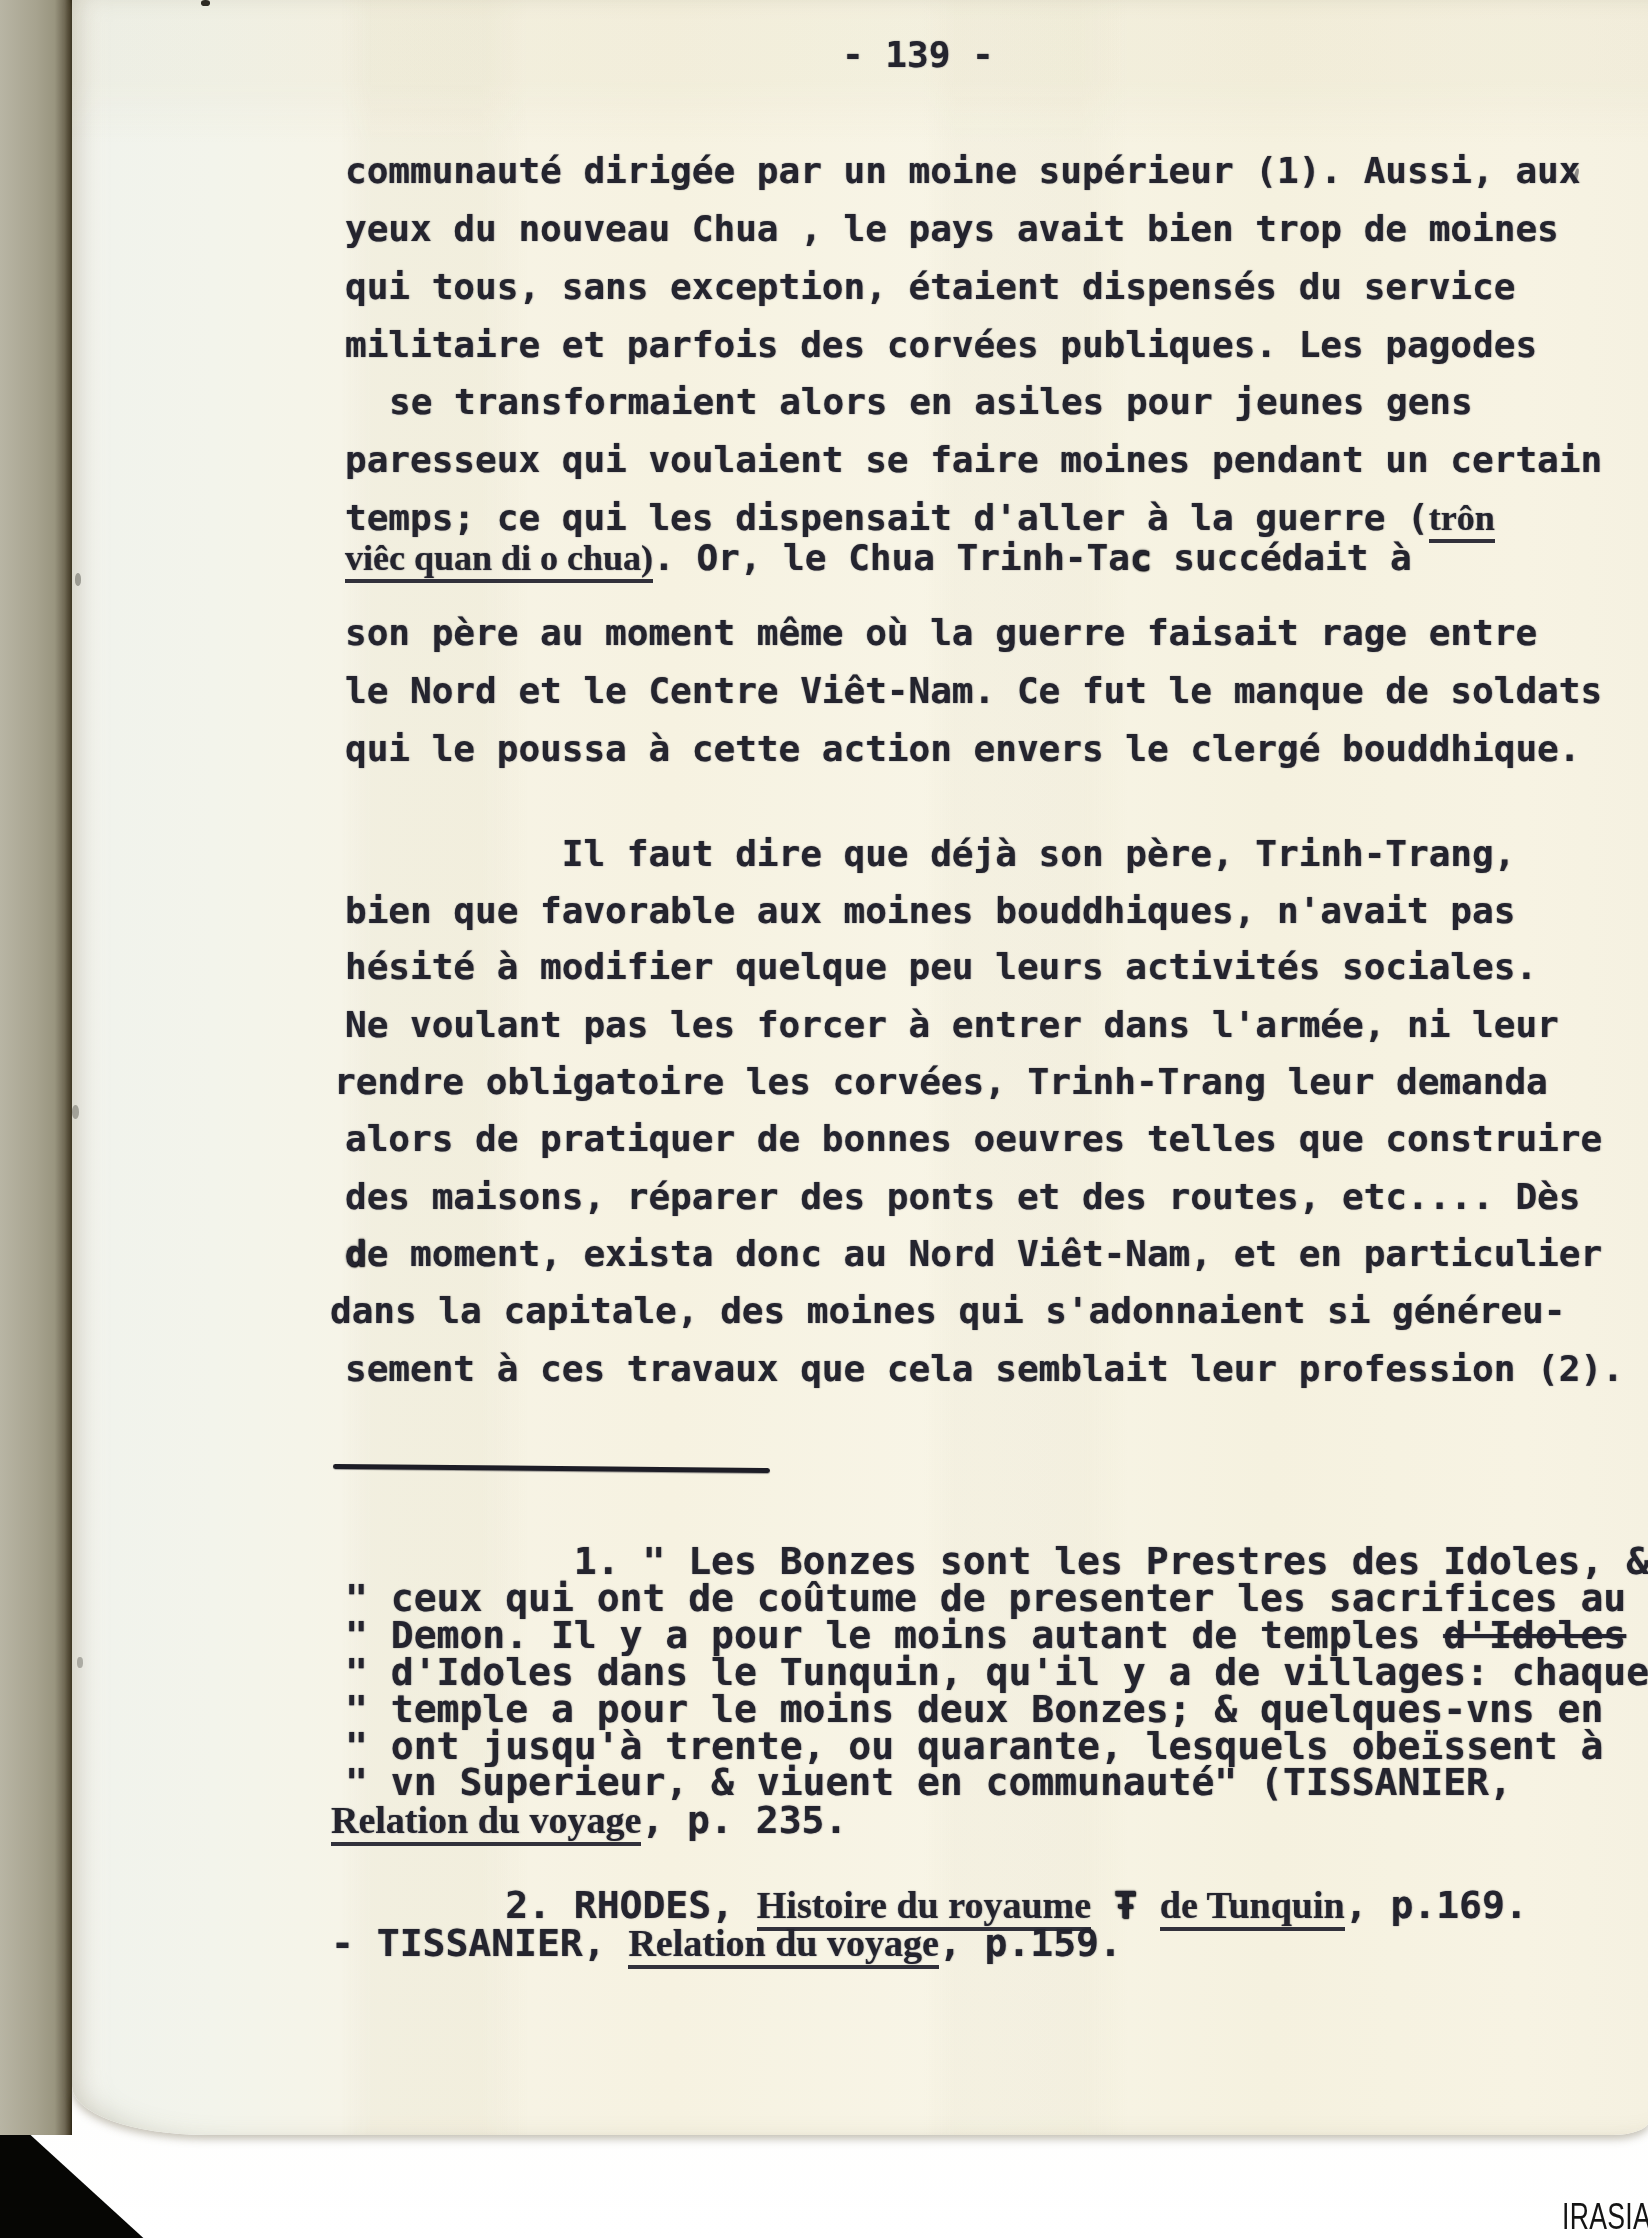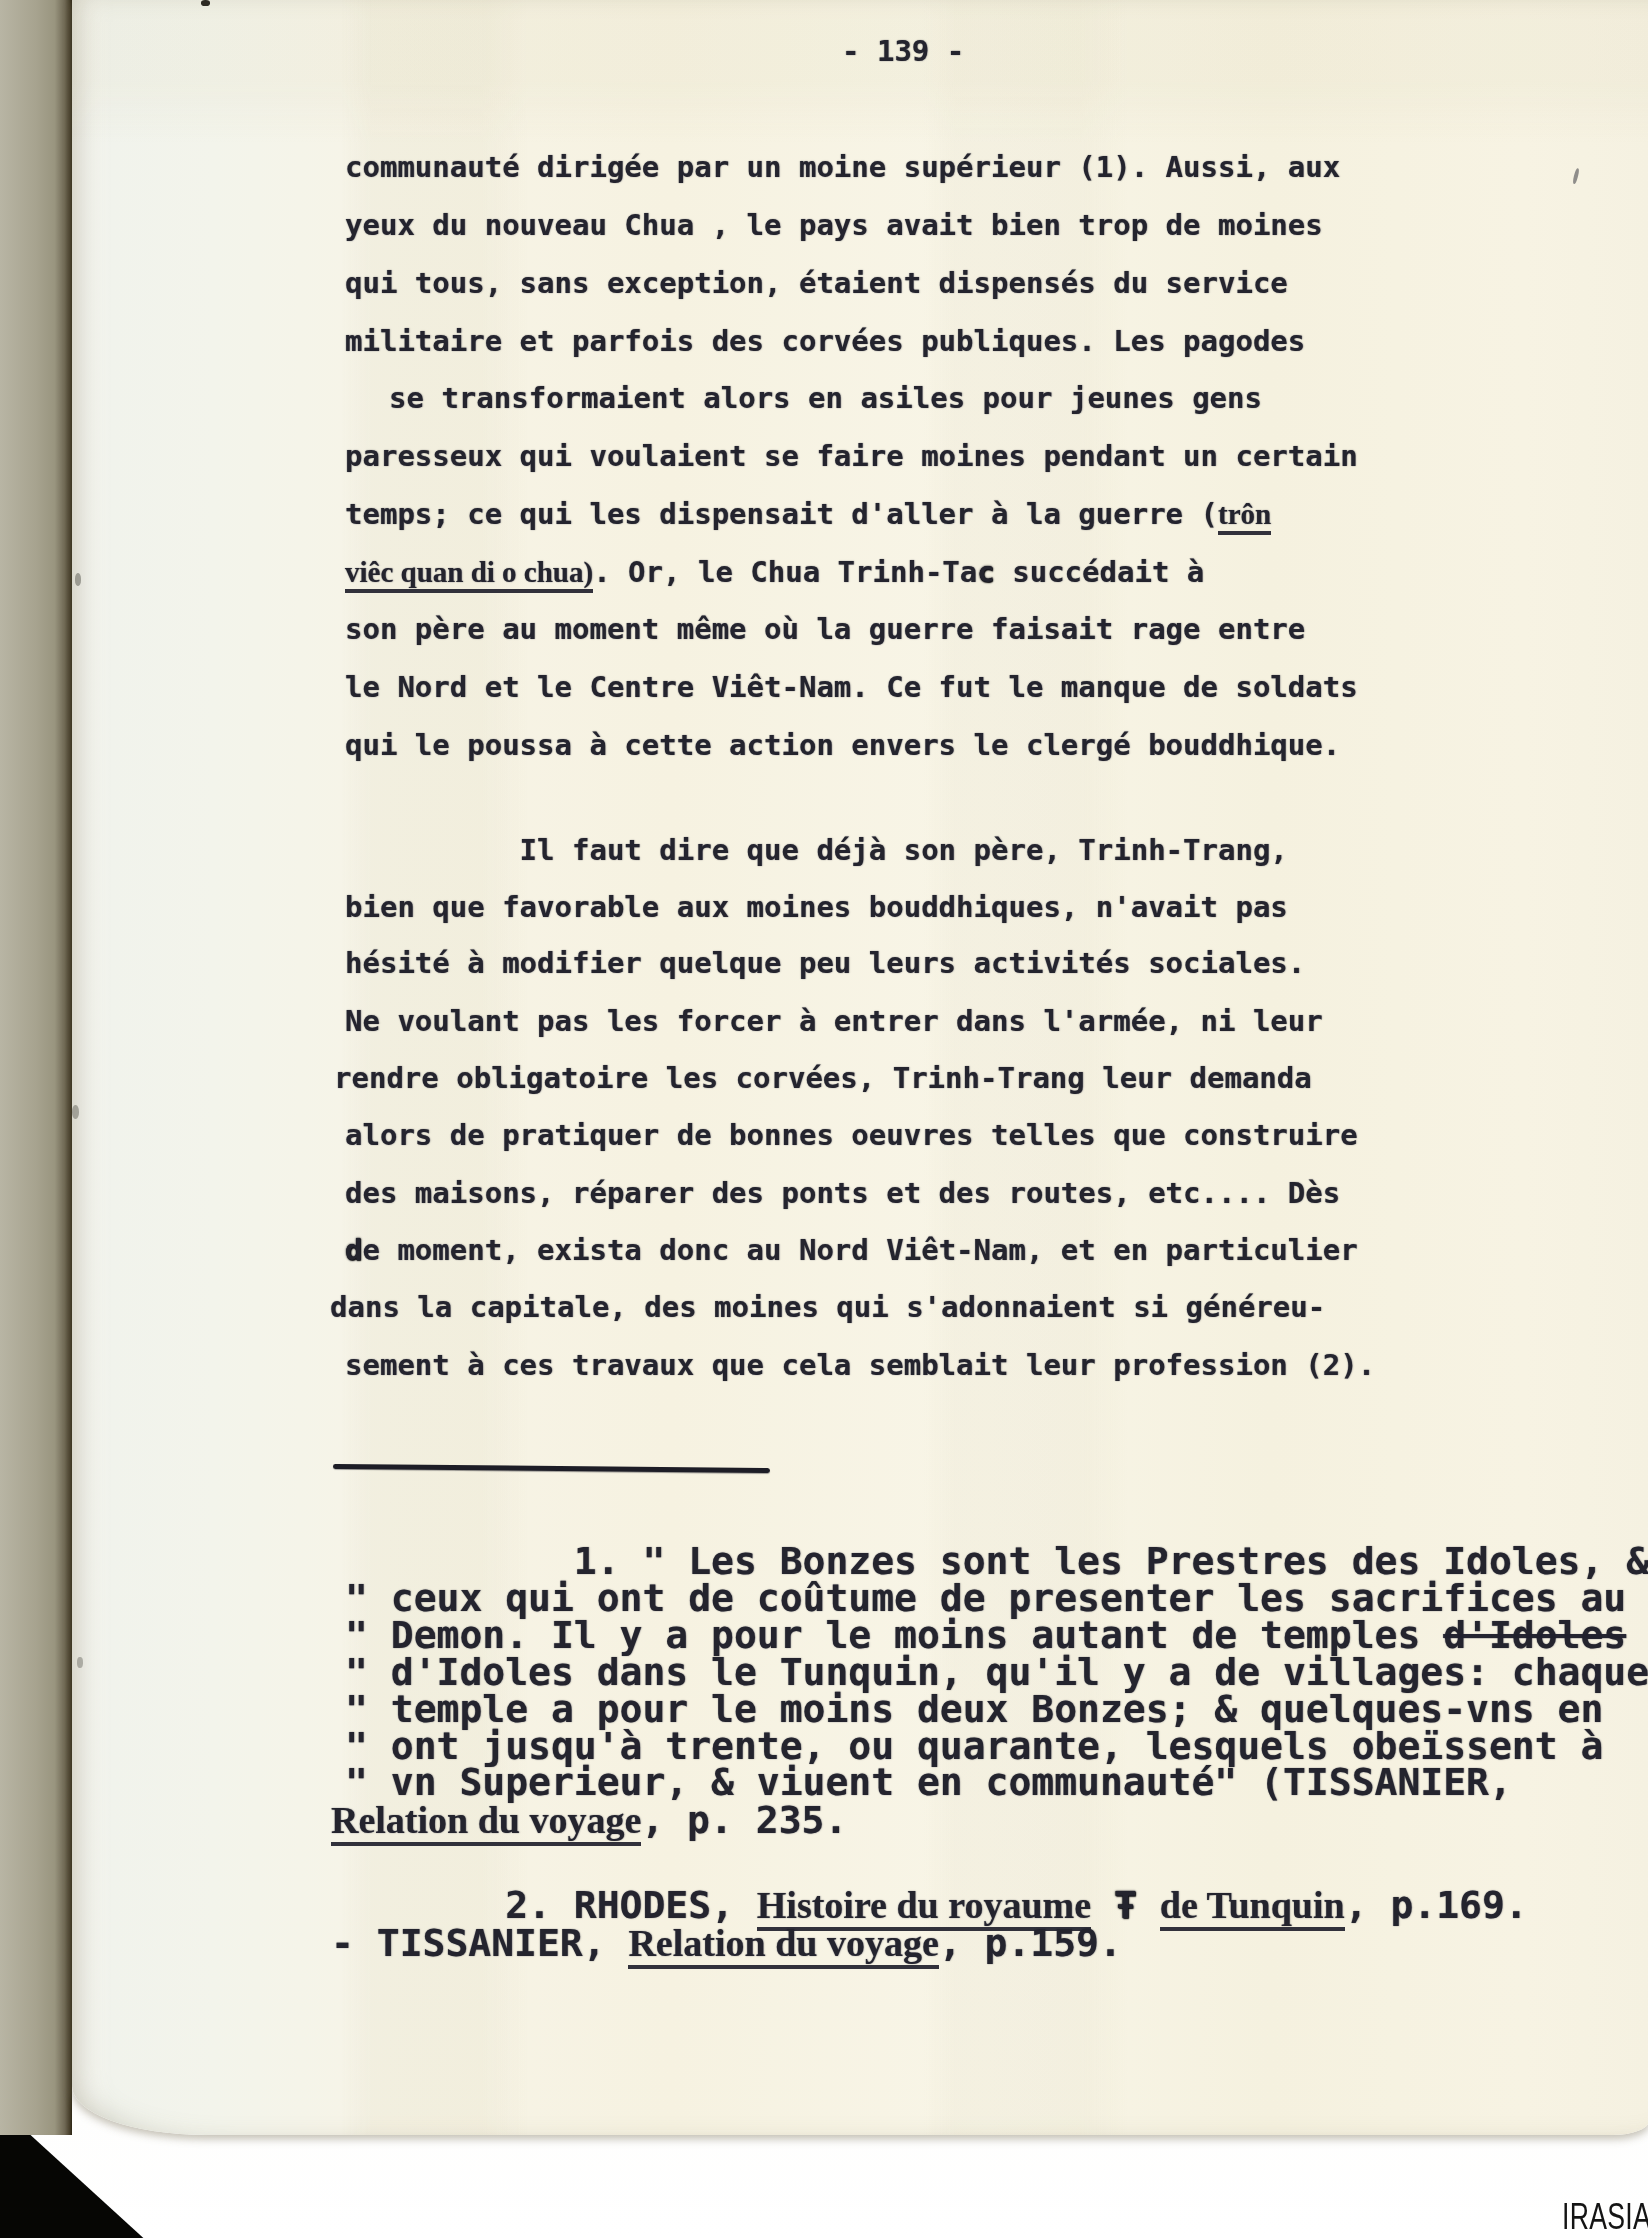--- a/index.html
+++ b/index.html
@@ -28,21 +28,21 @@
   .page::before{
     content:"";position:absolute;inset:0;border-radius:inherit;pointer-events:none;
     background:linear-gradient(90deg,transparent 0 17%,rgba(203,196,158,.10) 19% 26%,transparent 29% 54%,rgba(203,196,158,.08) 56% 64%,transparent 67%),
                linear-gradient(180deg,rgba(208,200,160,.10) 0 81px,transparent 143px);
   }
   
   .line{
     position:absolute;white-space:pre;line-height:1;font-weight:700;color:#24242e;
     text-shadow:0.5px 0.4px 1.3px rgba(36,36,54,.5),-0.4px -0.2px 0.9px rgba(36,36,54,.25);
   }
-  .fs40{font-size:29px}
+  .fs40{font-size:36px}
   .fs42{font-size:38px}
   .u{border-bottom:4px solid rgba(33,33,45,.92);padding-bottom:0.9px;font-family:Liberation Serif, serif;}
   .s{text-decoration:line-through;text-decoration-thickness:4px;text-decoration-color:rgba(33,33,45,.95);}
   .blob{text-shadow:0 0 2.2px #10101a,0 0 0.9px #000,0.7px 0.5px 1.3px #111;}
   
   .sep{
     position:absolute;left:333px;top:1466px;width:437px;height:4.5px;background:#1d1d26;
     transform:rotate(0.55deg);border-radius:2.7px;box-shadow:0 0.9px 0.9px rgba(30,30,40,.4);
   }
   .watermark{
@@ -73,21 +73,21 @@
 
   <div id="text-layer">
       <div class="line fs40" style="left: 842px; top: 37px;"><span>- 139 -</span></div>
       <div class="line fs40" style="left: 345px; top: 153px;"><span>communauté dirigée par un moine supérieur (1). Aussi, aux</span></div>
       <div class="line fs40" style="left: 345px; top: 211px;"><span>yeux du nouveau Chua , le pays avait bien trop de moines</span></div>
       <div class="line fs40" style="left: 345px; top: 269px;"><span>qui tous, sans exception, étaient dispensés du service</span></div>
       <div class="line fs40" style="left: 345px; top: 327px;"><span>militaire et parfois des corvées publiques. Les pagodes</span></div>
       <div class="line fs40" style="left: 345px; top: 384px; margin-left: 44px;"><span>se transformaient alors en asiles pour jeunes gens</span></div>
       <div class="line fs40" style="left: 345px; top: 442px;"><span>paresseux qui voulaient se faire moines pendant un certain</span></div>
       <div class="line fs40" style="left: 345px; top: 500px;"><span>temps; ce qui les dispensait d'aller à la guerre (</span><span class="u">trôn</span></div>
-      <div class="line fs40" style="left: 345px; top: 558px;"><span class="u">viêc quan di o chua)</span><span>. Or, le Chua Trinh-Ta</span><span class="blob">c</span><span> succédait à</span></div>
+      <div class="line fs40" style="left: 345px; top: 540px;"><span class="u">viêc quan di o chua)</span><span>. Or, le Chua Trinh-Ta</span><span class="blob">c</span><span> succédait à</span></div>
       <div class="line fs40" style="left: 345px; top: 615px;"><span>son père au moment même où la guerre faisait rage entre</span></div>
       <div class="line fs40" style="left: 345px; top: 673px;"><span>le Nord et le Centre Viêt-Nam. Ce fut le manque de soldats</span></div>
       <div class="line fs40" style="left: 345px; top: 731px;"><span>qui le poussa à cette action envers le clergé bouddhique.</span></div>
       <div class="line fs40" style="left: 345px; top: 836px;"><span>          Il faut dire que déjà son père, Trinh-Trang,</span></div>
       <div class="line fs40" style="left: 345px; top: 893px;"><span>bien que favorable aux moines bouddhiques, n'avait pas</span></div>
       <div class="line fs40" style="left: 345px; top: 949px;"><span>hésité à modifier quelque peu leurs activités sociales.</span></div>
       <div class="line fs40" style="left: 345px; top: 1007px;"><span>Ne voulant pas les forcer à entrer dans l'armée, ni leur</span></div>
       <div class="line fs40" style="left: 334px; top: 1064px;"><span>rendre obligatoire les corvées, Trinh-Trang leur demanda</span></div>
       <div class="line fs40" style="left: 345px; top: 1121px;"><span>alors de pratiquer de bonnes oeuvres telles que construire</span></div>
       <div class="line fs40" style="left: 345px; top: 1179px;"><span>des maisons, réparer des ponts et des routes, etc.... Dès</span></div>

